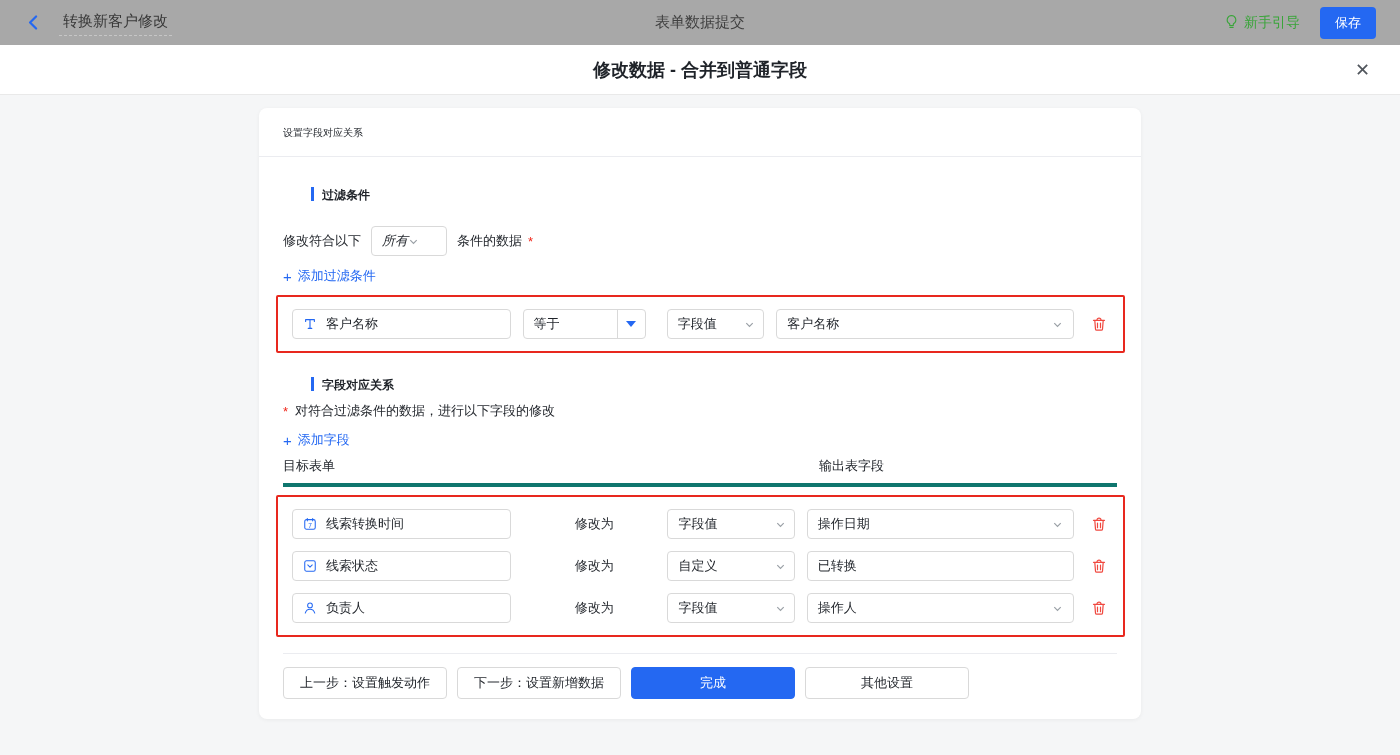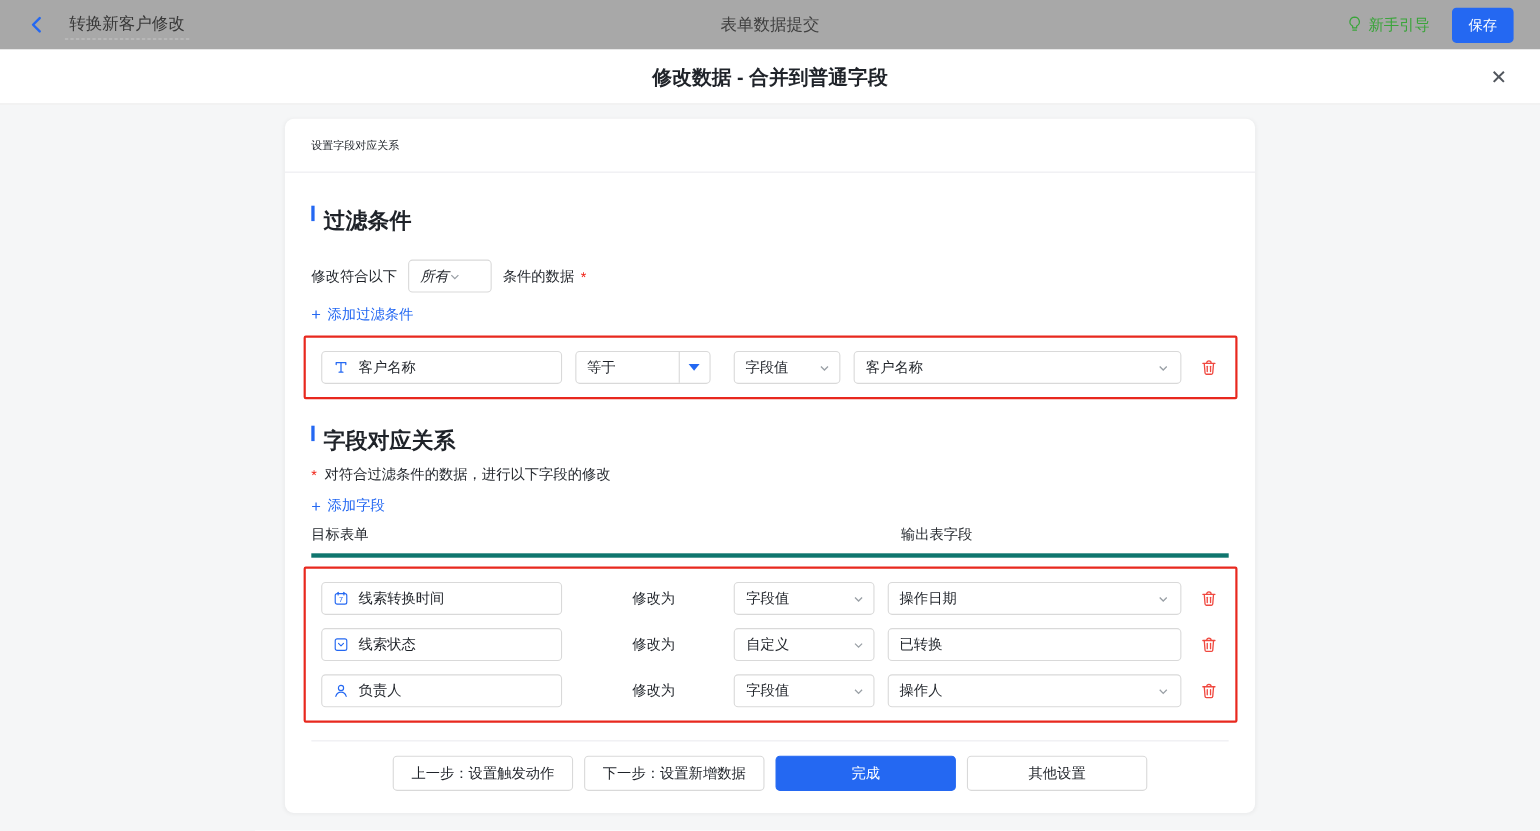--- a/index.html
+++ b/index.html
@@ -32,21 +32,21 @@
                font-size:18px; color:#51565d; cursor:pointer; line-height:1; background:none; border:none; }
 
   
   .content { height:660px; overflow:hidden; }
   .card { width:882px; margin:13px auto 0; background:#fff; border-radius:8px;
           box-shadow:0 1px 4px rgba(0,0,0,0.05); padding-bottom:10px; }
   .card-header { height:49px; line-height:49px; padding:0 24px; font-size:10px;
                  color:#1f2329; border-bottom:1px solid #ebecf0; }
   .card-body { padding:0 24px; }
 
-  .section-title { display:flex; font-size:20px; font-weight:bold; }
+  .section-title { display:flex; font-size:12px; font-weight:bold;margin-left:28px; }
   .section-title .bar { width:3px; height:14px; background:#2468f2; margin-right:8px; }
   .st-filter { margin-top:30px; }
   .st-mapping { margin-top:24px; }
 
   .match-row { margin-top:22px; display:flex; align-items:center; font-size:13px; }
   .select { border:1px solid #d9d9d9; border-radius:4px; height:30px; display:flex;
             align-items:center; background:#fff; font-size:13px; color:#1f2329; cursor:pointer; }
   .match-select { width:76px; margin:0 10px; padding:0 8px 0 10px; justify-content:flex-start;font-style:italic; }
   .req { color:#f0261a; margin-left:6px; }
 
@@ -81,21 +81,21 @@
                cursor:pointer; display:flex; align-items:center; justify-content:center; }
 
   .desc-row { margin-top:8px; font-size:13px; display:flex; align-items:center; gap:7px; }
   .desc-row .req2 { color:#f0261a; }
 
   .cols-header { margin-top:6px; display:flex; font-size:13px; color:#1f2329;
                  padding-bottom:8px; border-bottom:4px solid #0f766e; }
   .col-output { margin-left:484px; }
 
   .card-footer { margin:16px 24px 0; border-top:1px solid #ebecf0; padding:13px 0 10px;
-                 display:flex; justify-content:center; gap:10px; }
+                 display:flex; gap:10px; }
   .btn { height:32px; min-width:164px; border:1px solid #d9d9d9; background:#fff;
          border-radius:4px; font-size:13px; color:#1f2329; cursor:pointer;
          font-family:inherit; padding:0 12px; }
   .btn-primary { background:#2468f2; border-color:#2468f2; color:#fff; }
 
   .icon { display:inline-flex; align-items:center; justify-content:center; flex:none; }
 </style>
 </head>
 <body>
 

